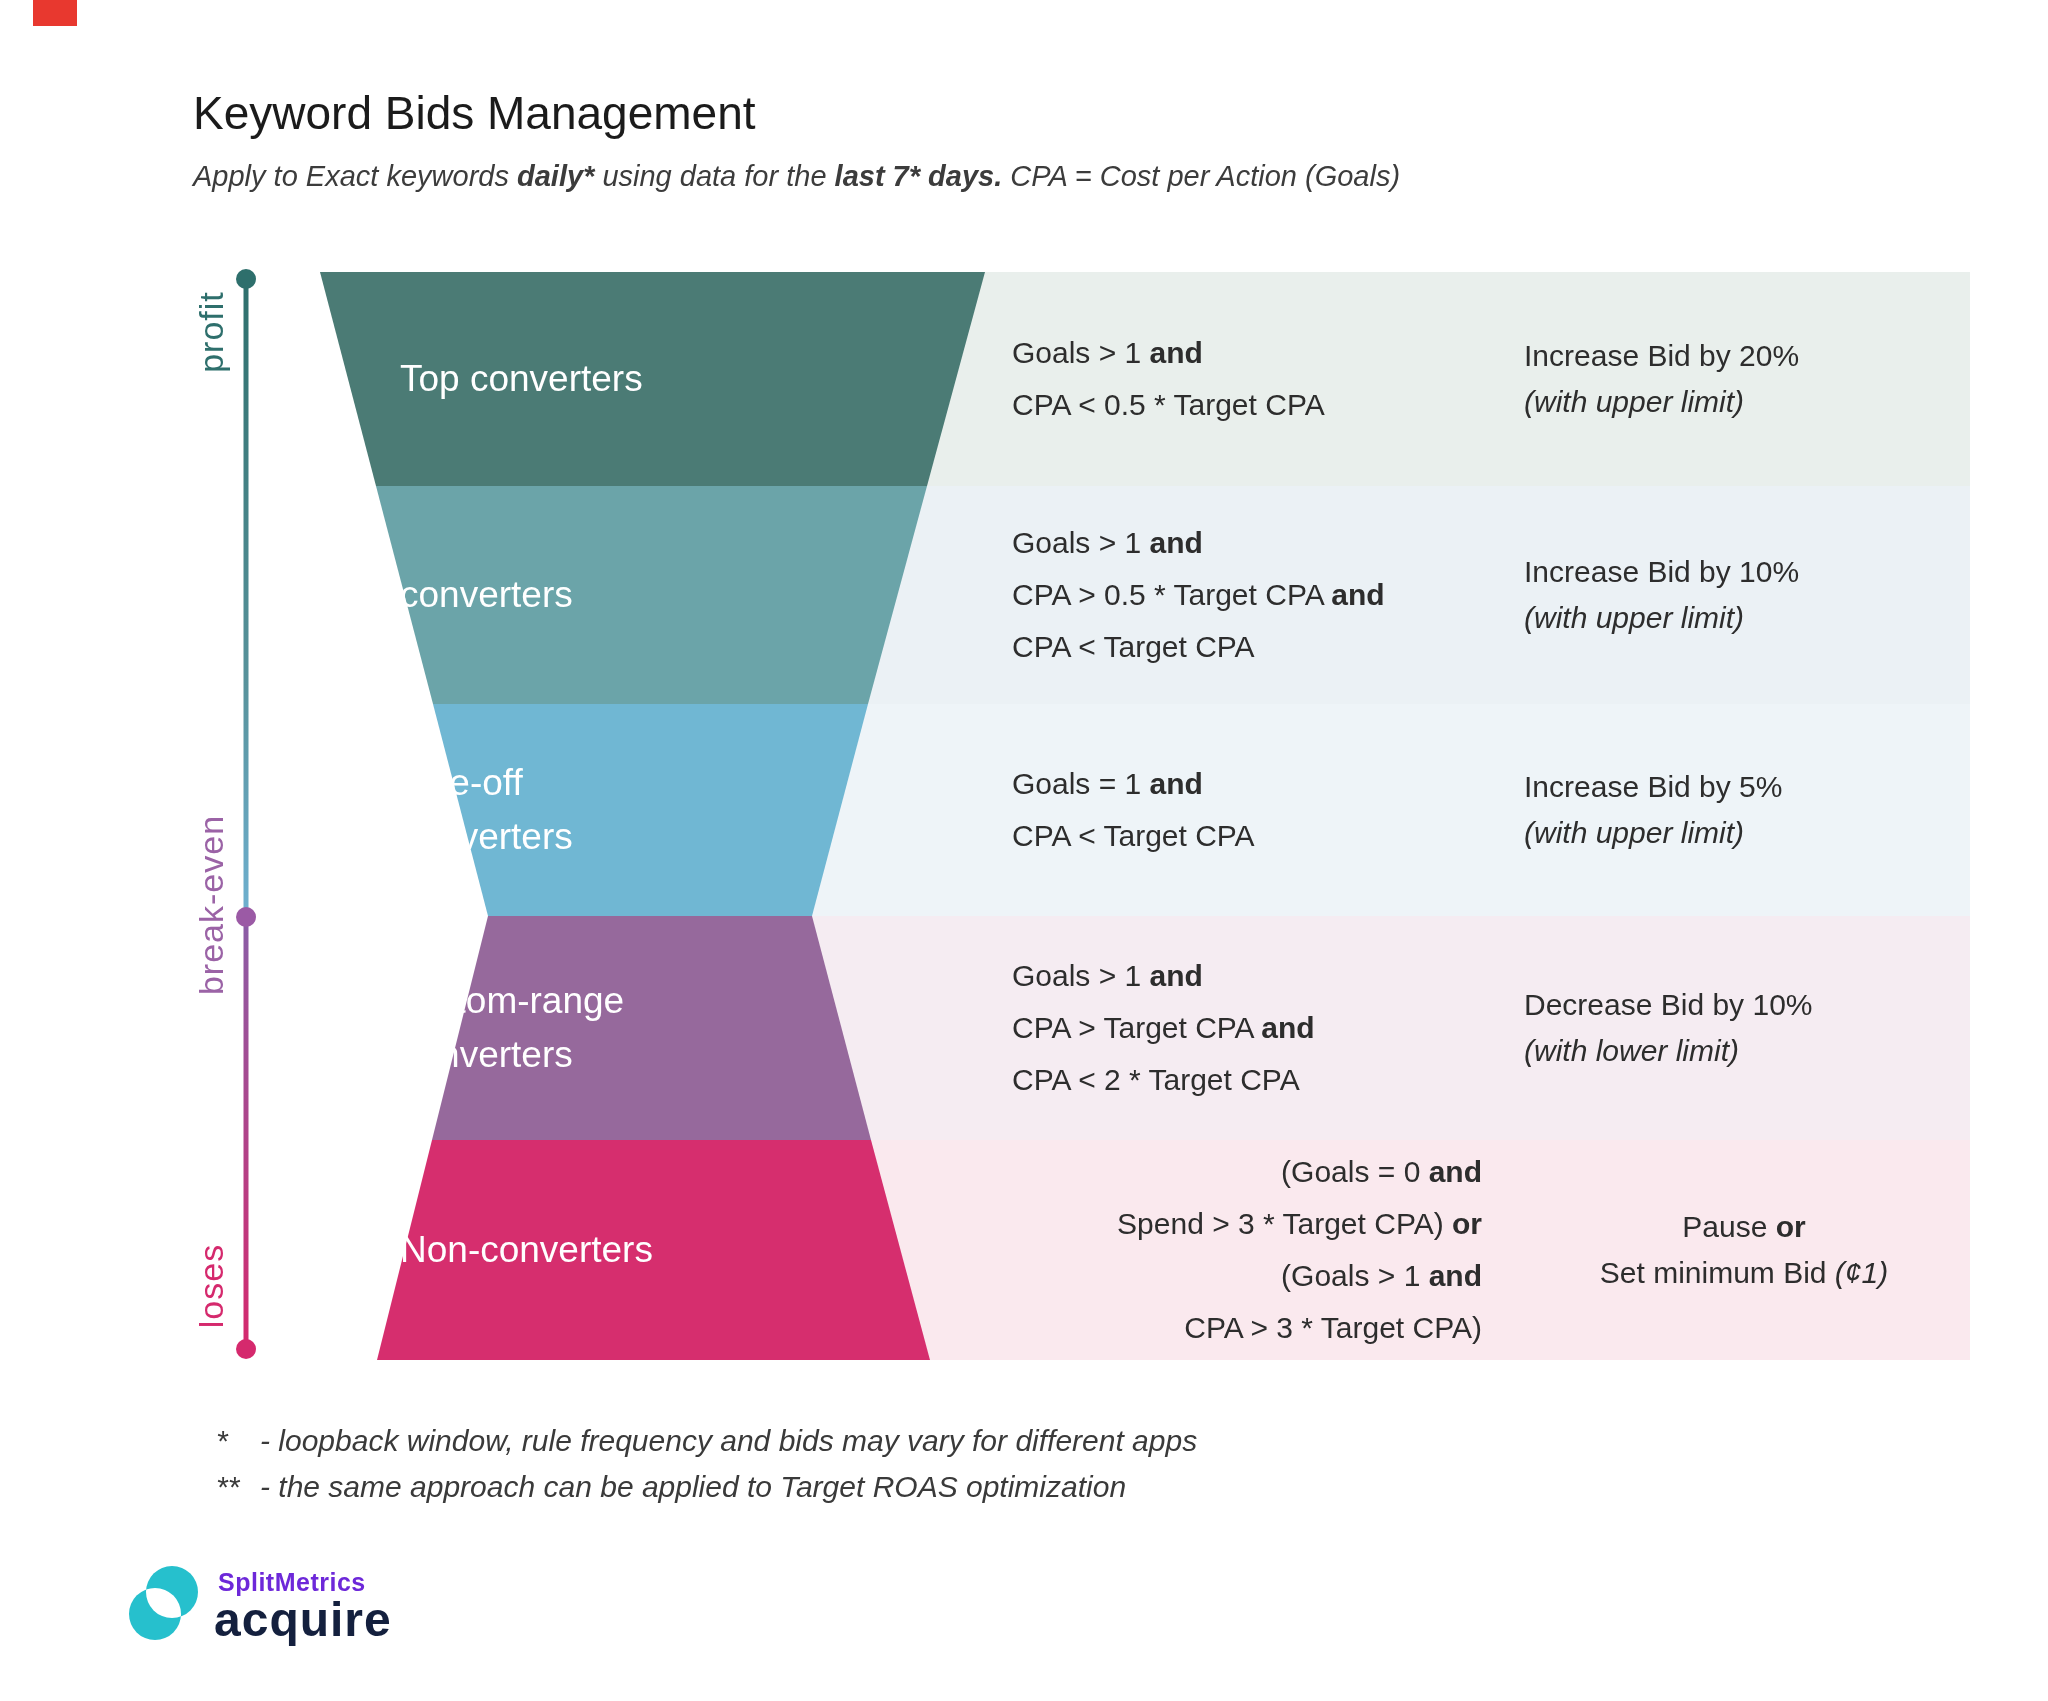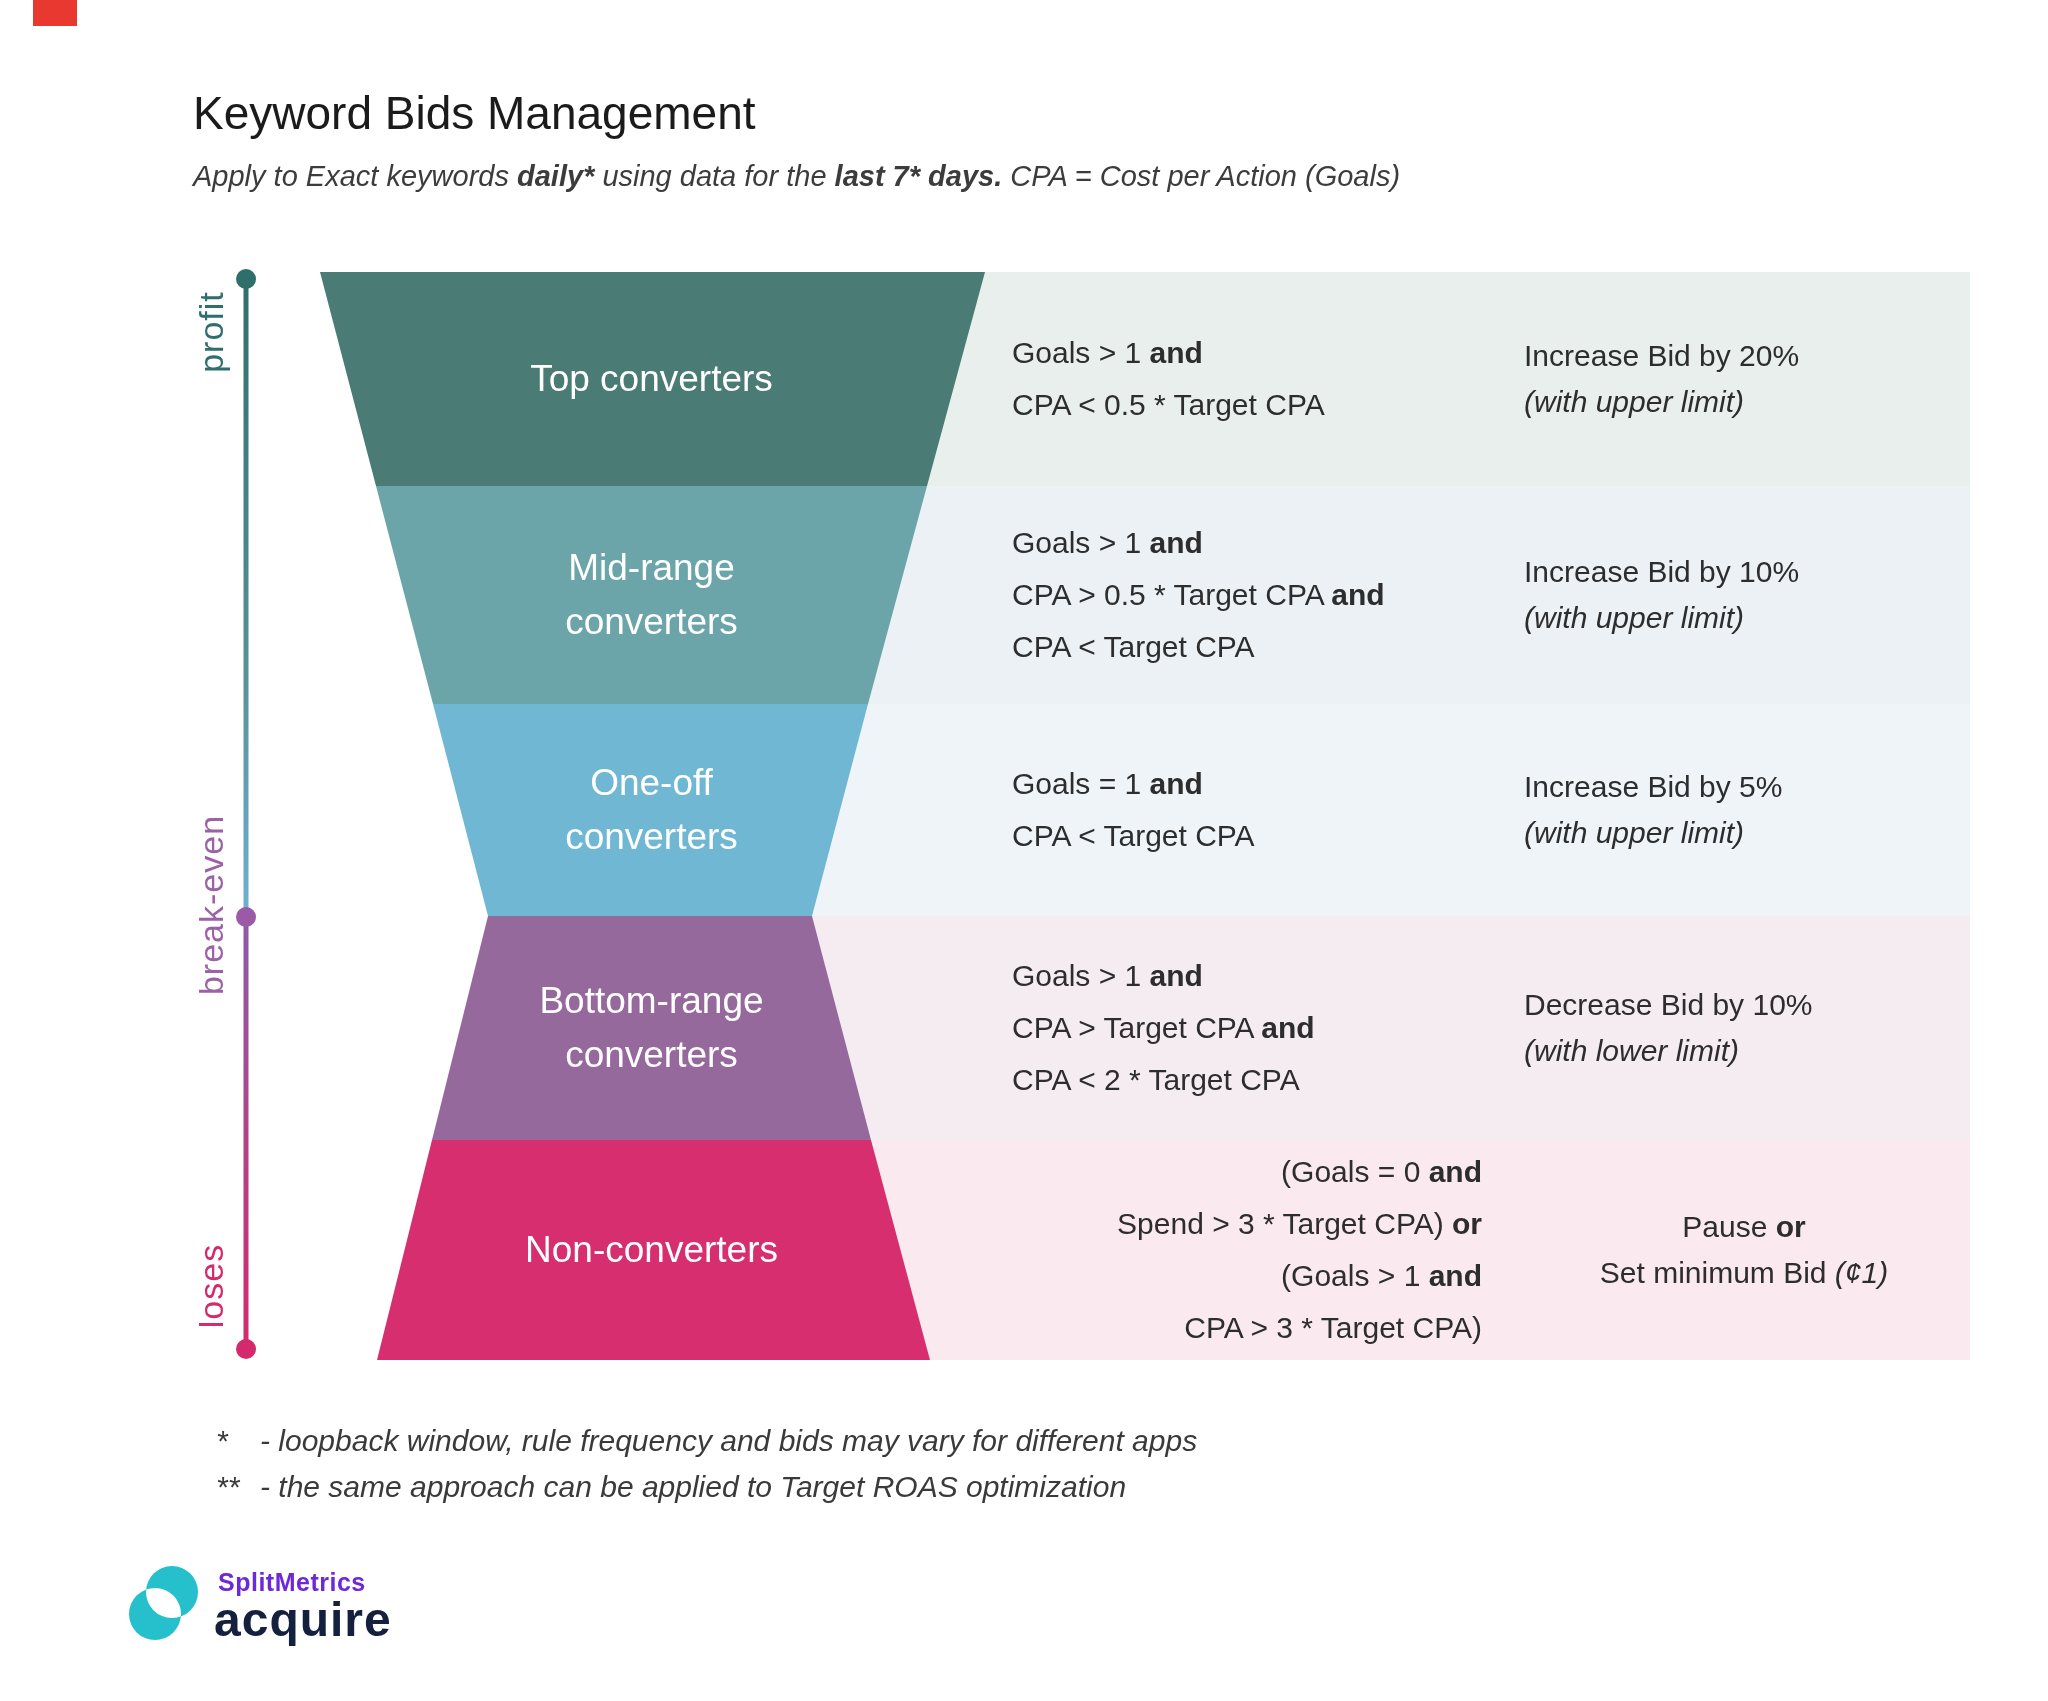--- a/index.html
+++ b/index.html
@@ -6,21 +6,21 @@
   #canvas{position:relative;width:2048px;height:1664px;background:#ffffff;
           font-family:"Liberation Sans",sans-serif;overflow:hidden;}
   .abs{position:absolute;}
   .b{font-weight:700;}
   .i{font-style:italic;}
   #corner-mark{left:33px;top:0;width:44px;height:26px;}
   #title{left:193px;top:86px;font-size:46px;color:#1b1b1b;}
   #subtitle{left:193px;top:160px;font-size:29px;font-style:italic;color:#3c3c3c;white-space:nowrap;}
   #diagram{left:0;top:0;}
   .rowbox{display:flex;flex-direction:column;justify-content:center;}
-  .flabel{color:#ffffff;font-size:37px;line-height:54px;text-align:center;}
+  .flabel{color:#ffffff;font-size:37px;line-height:54px;}
   .cond{font-size:30px;line-height:52px;color:#2d2d2d;}
   .action{font-size:30px;line-height:46px;color:#2d2d2d;}
   .axis-label{font-size:34px;letter-spacing:1px;white-space:nowrap;
               transform:translate(-50%,-50%) rotate(-90deg);}
   #footnotes{left:216px;top:1424px;font-size:30px;font-style:italic;color:#3a3a3a;}
   .fn-line{display:flex;margin-bottom:12px;}
   .fn-marker{width:44px;flex:none;}
   #logo-brand{left:218px;top:1568px;font-size:25px;font-weight:700;letter-spacing:.5px;}
   #logo-product{left:214px;top:1592px;font-size:48px;font-weight:700;letter-spacing:1px;}
 </style>
@@ -75,21 +75,20 @@
       </div>
       <div class="abs rowbox cond" style="left: 1012px; top: 272px; width: 470px; height: 214px;">
         <div><span>Goals &gt; 1 </span><span class="b">and</span></div>
         <div><span>CPA &lt; 0.5 * Target CPA</span></div>
       </div>
       <div class="abs rowbox action" style="left: 1524px; top: 272px; width: 440px; height: 214px;">
         <div><span>Increase Bid by 20%</span></div>
         <div><span class="i">(with upper limit)</span></div>
       </div>
       <div class="abs rowbox flabel" style="left: 400px; top: 486px; width: 503px; height: 218px;">
-        <div><span>Mid-range</span></div>
         <div><span>converters</span></div>
       </div>
       <div class="abs rowbox cond" style="left: 1012px; top: 486px; width: 470px; height: 218px;">
         <div><span>Goals &gt; 1 </span><span class="b">and</span></div>
         <div><span>CPA &gt; 0.5 * Target CPA </span><span class="b">and</span></div>
         <div><span>CPA &lt; Target CPA</span></div>
       </div>
       <div class="abs rowbox action" style="left: 1524px; top: 486px; width: 440px; height: 218px;">
         <div><span>Increase Bid by 10%</span></div>
         <div><span class="i">(with upper limit)</span></div>

